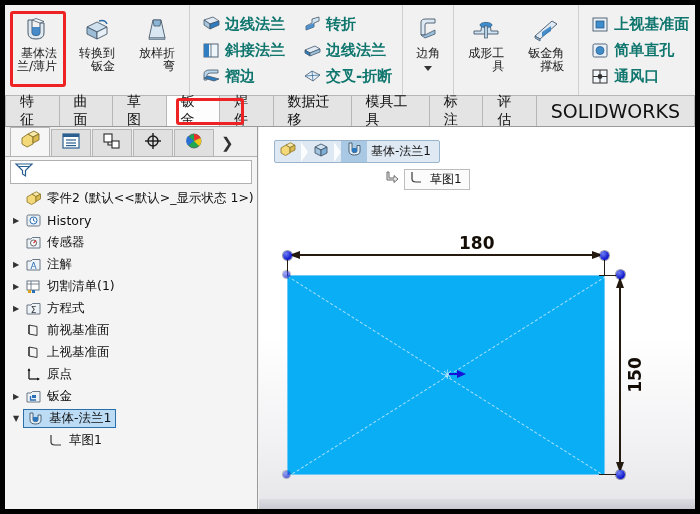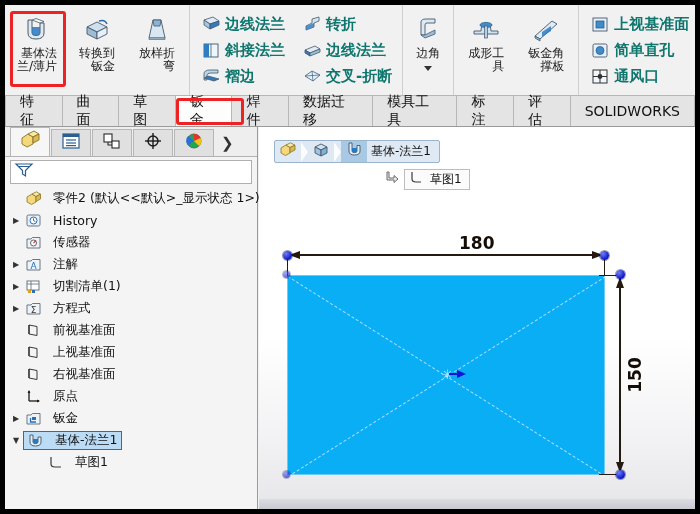--- a/index.html
+++ b/index.html
@@ -153,21 +153,21 @@
     font-size: 12.5px; color: #111;
     white-space: nowrap;
     cursor: pointer;
   }
   .trow .arrow {
     width: 14px; text-align: center;
     font-size: 8px; color: #333;
     flex: 0 0 14px;
   }
   .trow .ico { width: 20px; display:flex; align-items:center; justify-content:center; flex:0 0 20px;}
-  .trow .lbl { margin-left: 10px; }
+  .trow .lbl { margin-left: 4px; }
   .trow .selwrap {
     display: inline-flex; align-items: center;
     background: #bcdcf5;
     border: 1px solid #2a6fa8;
     padding: 0 4px 0 1px;
     height: 19px;
   }
 
   
   .graphics {
@@ -502,21 +502,21 @@
       </div>
     <div class="tab">
         <span>模具工具</span>
       </div>
     <div class="tab">
         <span>标注</span>
       </div>
     <div class="tab">
         <span>评估</span>
       </div>
-    <div class="tab" style="font-size:14px;text-align:center;">
+    <div class="tab" style="font-size:19px;text-align:center;">
         <span>SOLIDWORKS </span>
       </div>
 
     <div class="redbox" style="left:171px; top:2px; width:68px; height:27px;"></div>
   </div>
 
   <div class="treepanel">
 
     <div class="treetabs">
       <div class="ttab active">
@@ -670,30 +670,20 @@
         <span class="arrow"></span>
         <span class="ico">
           <svg width="17" height="15" viewBox="0 0 17 15">
             <path d="M4,2 L12,3.5 L12,12.5 L4,11 Z" fill="none" stroke="#3a3a3a" stroke-width="1"></path>
             <path d="M4,2 L4,11" stroke="#3a3a3a" stroke-width="1.4"></path>
           </svg>
         </span>
         <span class="lbl">上视基准面</span>
       </div>
 
-      <div class="trow">
-        <span class="arrow"></span>
-        <span class="ico">
-          <svg width="17" height="15" viewBox="0 0 17 15">
-            <path d="M4,2 L12,3.5 L12,12.5 L4,11 Z" fill="none" stroke="#3a3a3a" stroke-width="1"></path>
-            <path d="M4,2 L4,11" stroke="#3a3a3a" stroke-width="1.4"></path>
-          </svg>
-        </span>
-        <span class="lbl">右视基准面</span>
-      </div>
 
       <div class="trow">
         <span class="arrow"></span>
         <span class="ico">
           <svg width="17" height="15" viewBox="0 0 17 15">
             <line x1="4" y1="2" x2="4" y2="12" stroke="#1a1a1a" stroke-width="1.3"></line>
             <line x1="4" y1="12" x2="14" y2="12" stroke="#1a1a1a" stroke-width="1.3"></line>
             <path d="M4,1 L2.6,4 L5.4,4 Z" fill="#1a1a1a"></path>
             <path d="M15,12 L12,10.6 L12,13.4 Z" fill="#1a1a1a"></path>
           </svg>

